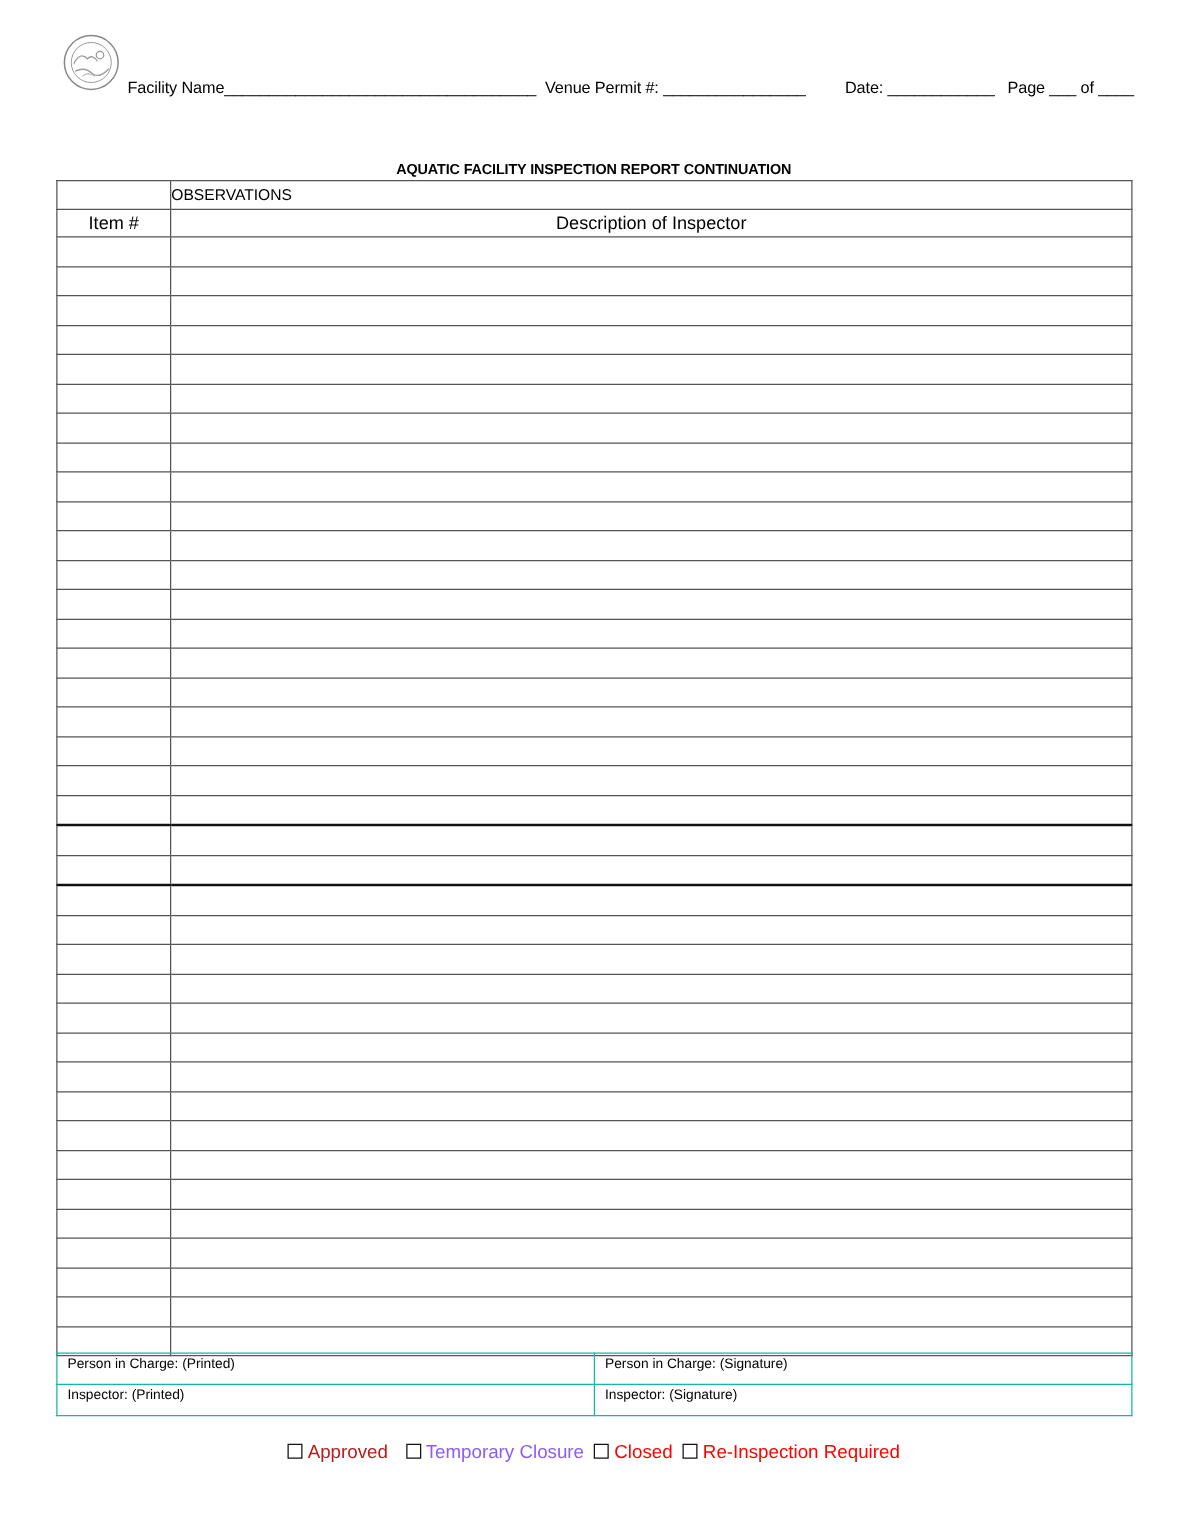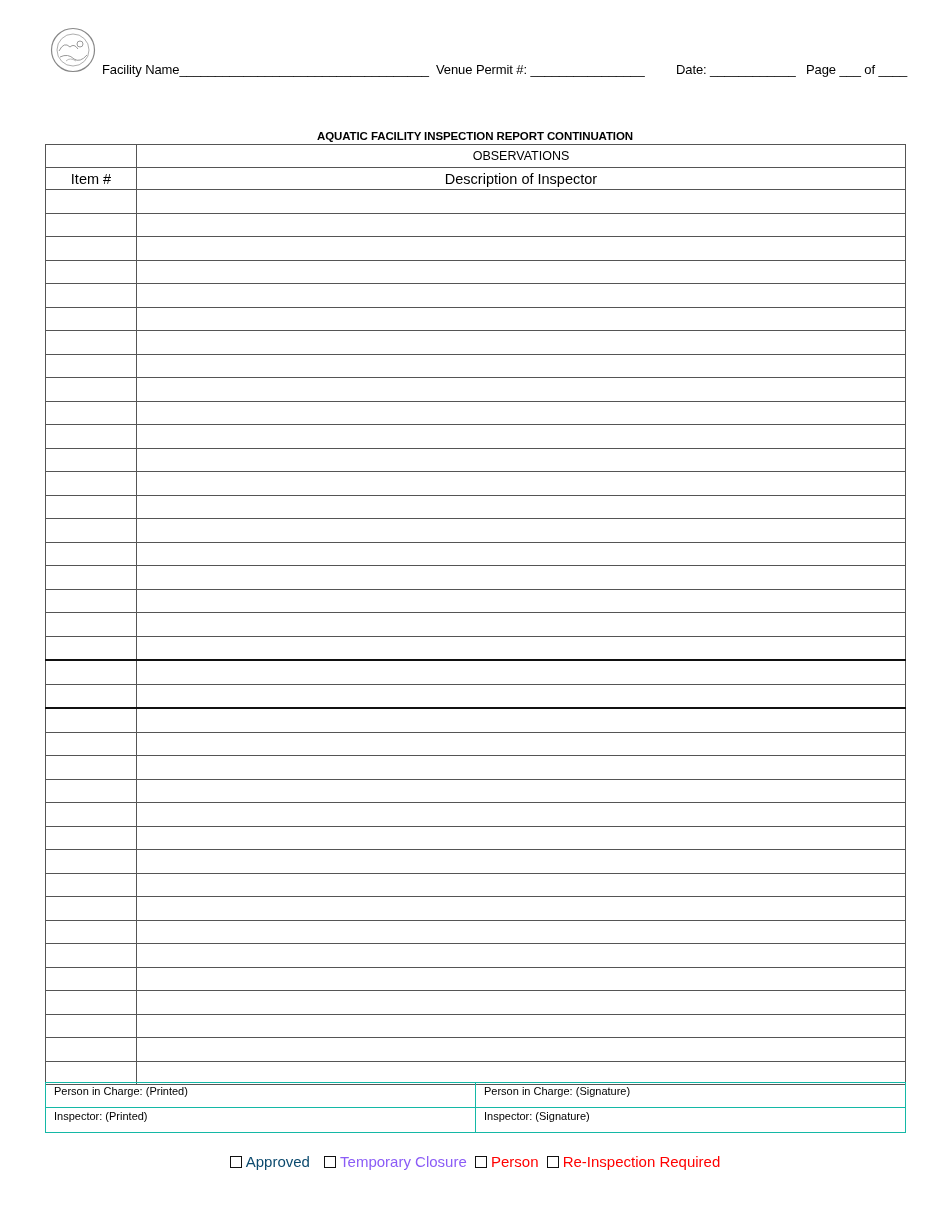--- a/index.html
+++ b/index.html
@@ -3,21 +3,21 @@
 <meta charset="utf-8">
 <style>
   html, body { margin:0; padding:0; background:#ffffff; }
   body { width:950px; height:1230px; position:relative; font-family:"Liberation Sans", sans-serif; color:#000; overflow:hidden; }
   .logo { position:absolute; left:50px; top:27px; width:46px; height:46px; }
   .hdr { position:absolute; top:62px; font-size:13px; white-space:nowrap; letter-spacing:-0.1px; }
   .title { position:absolute; top:110px; left:0; width:950px; text-align:center; font-size:11.5px; font-weight:bold; letter-spacing:-0.1px;margin-top:20px; }
   table.obs { position:absolute; left:45px; top:144px; width:861px; border-collapse:collapse; table-layout:fixed; }
   table.obs td { border:1px solid #555; padding:0; }
   table.obs col.c1 { width:91px; }
-  .r-obs td { height:22px; text-align:center; font-size:12.5px; }
+  .r-obs td { height:22px; text-align:left; font-size:12.5px; }
   .r-hd td { height:21px; text-align:center; font-size:14.5px; }
   .r-blank td { height:22.5px; }
   .r-blank.thick td { border-top:2px solid #111; }
   table.sig { position:absolute; left:45px; top:1082px; width:861px; border-collapse:collapse; table-layout:fixed; }
   table.sig td { border:1px solid #14b8a6; height:22px; font-size:11px; vertical-align:top; padding:2px 8px 0 8px; }
   .status { position:absolute; top:1153px; left:0; width:950px; text-align:center; font-size:15px; white-space:nowrap; }
   .status .opt { display:inline-block; margin:0 2px; }
   .cb { display:inline-block; width:10px; height:10px; border:1.5px solid #111; vertical-align:-1px; margin-right:4px; }
 </style>
 </head>
@@ -221,17 +221,17 @@
     <td>Person in Charge: (Signature)</td>
   </tr>
   <tr>
     <td>Inspector: (Printed)</td>
     <td>Inspector: (Signature)</td>
   </tr>
 </tbody>
   </table>
 
 <div class="status">
-  <span class="opt"><span class="cb"></span><span style="color:#0c4a6e">Approved</span></span>
+  <span class="opt"><span class="cb"></span><span style="color:#b91c1c">Approved</span></span>
   <span class="opt" style="margin-left:8px"><span class="cb"></span><span style="color:#8b5cf6">Temporary Closure</span></span>
-  <span class="opt"><span class="cb"></span><span style="color:#ff0000">Person</span></span>
+  <span class="opt"><span class="cb"></span><span style="color:#ff0000">Closed</span></span>
   <span class="opt"><span class="cb"></span><span style="color:#ff0000">Re-Inspection Required</span></span>
 </div>
 
 </body></html>

